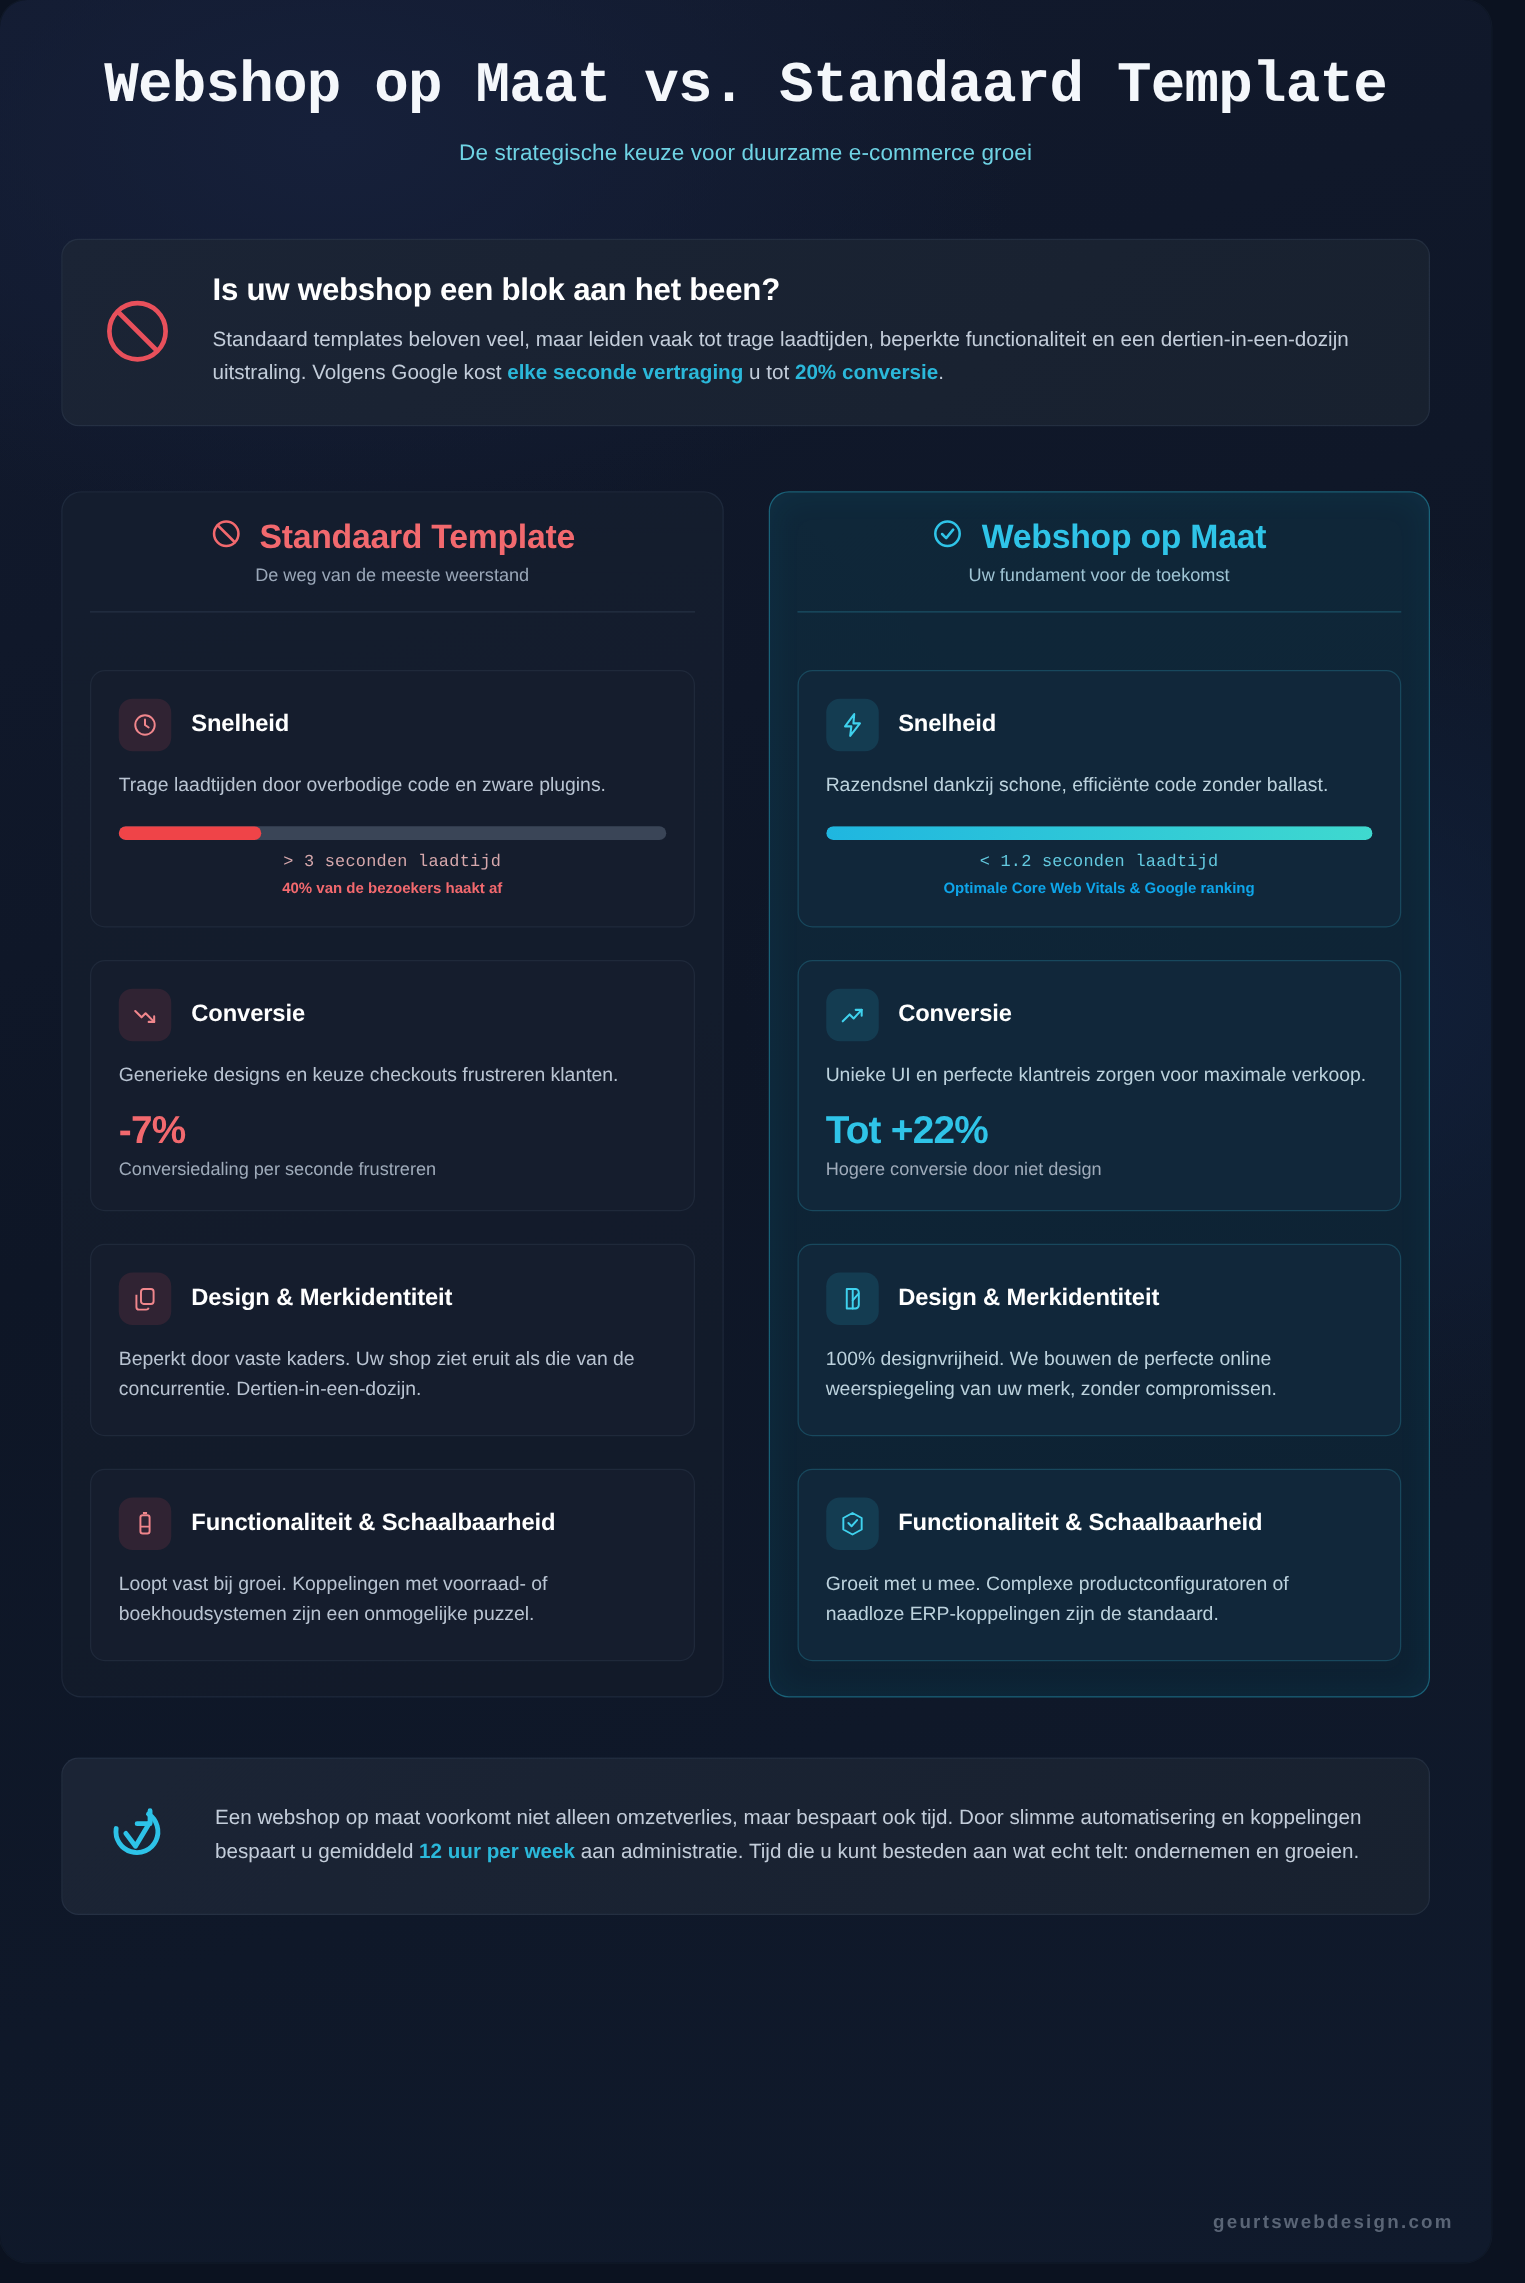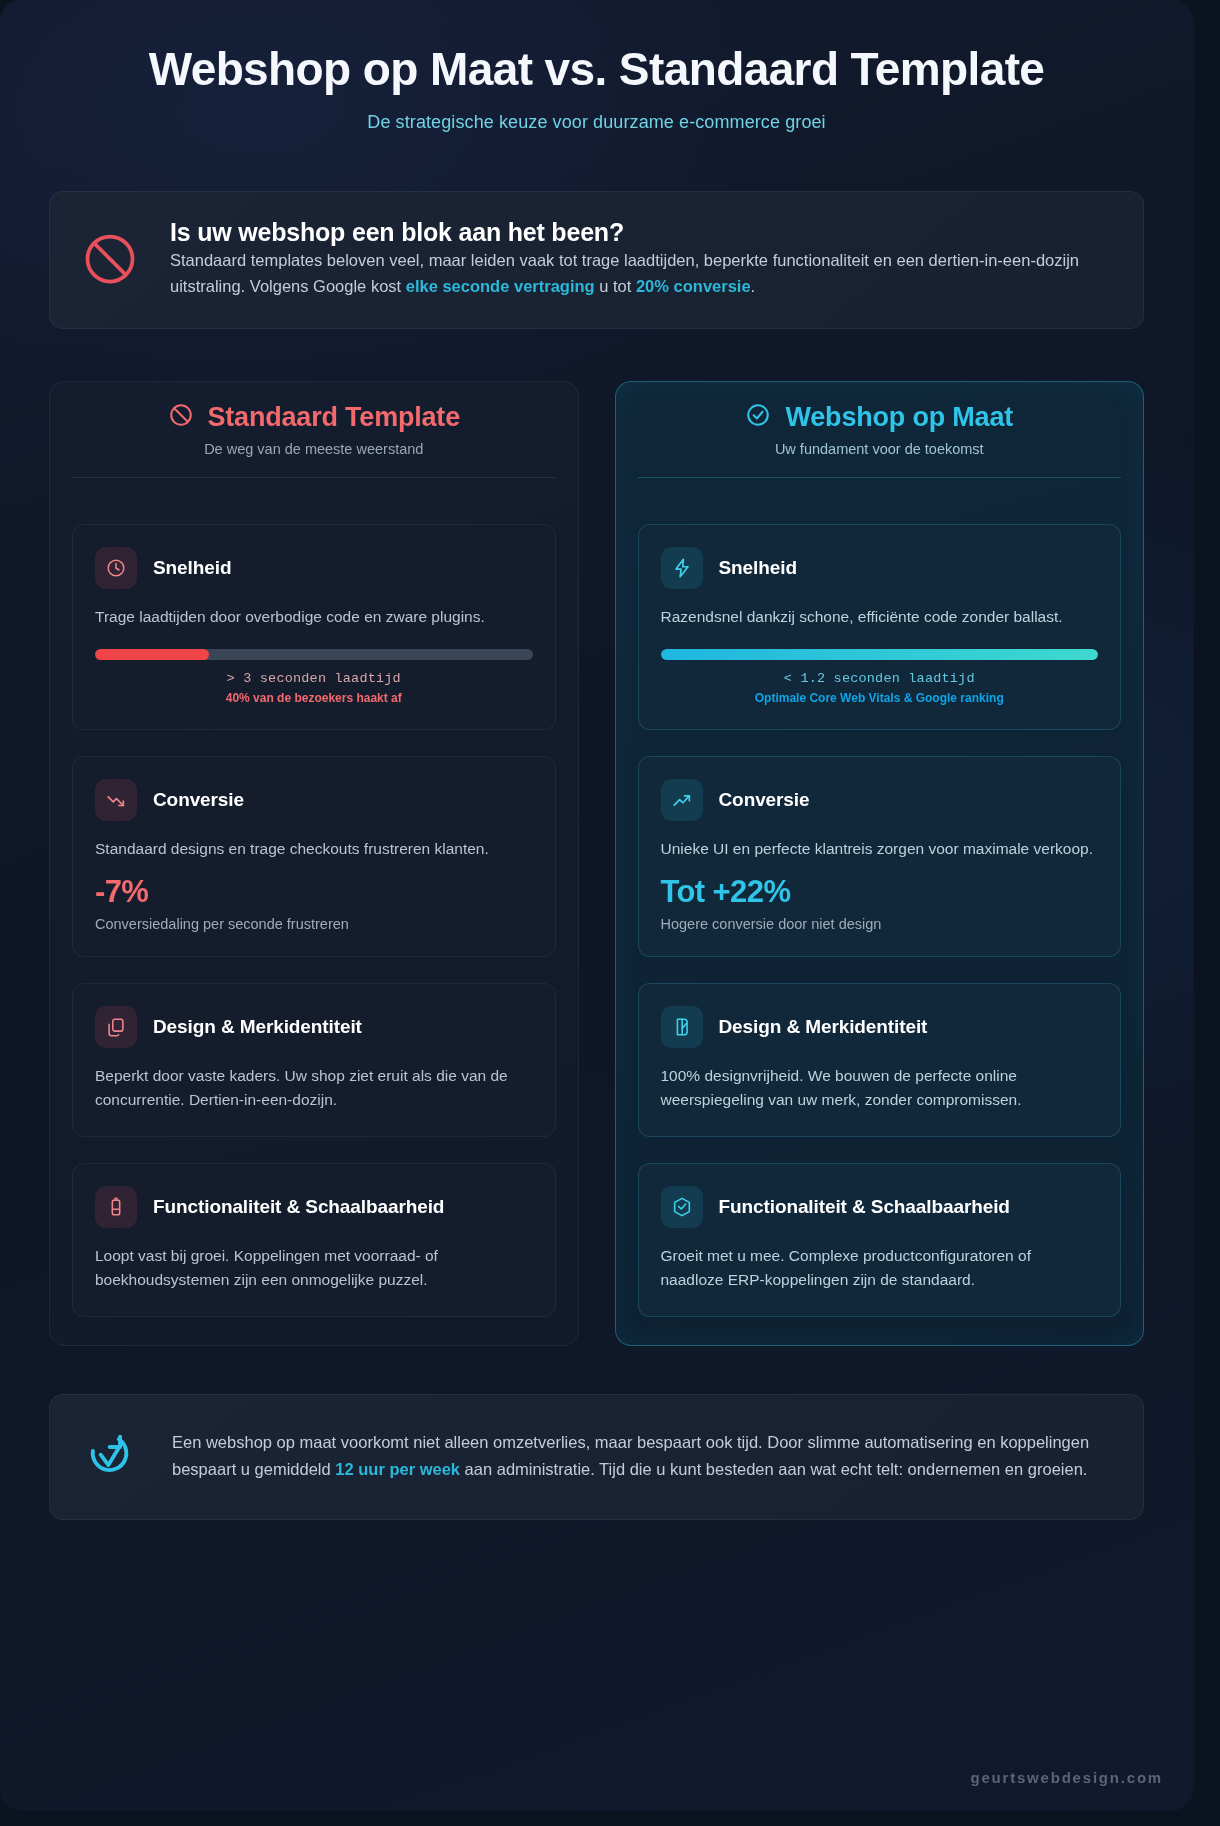--- a/index.html
+++ b/index.html
@@ -39,20 +39,21 @@
   .header {
     padding: 44px 52px 0;
     text-align: center;
   }
   .title {
     font-size: 46px;
     font-weight: 700;
     letter-spacing: -0.6px;
     color: #f4f7fb;
     line-height: 1.12;
+    font-family: Liberation Mono, monospace;
   }
   .subtitle {
     margin-top: 16px;
     font-size: 18px;
     font-weight: 400;
     color: #6fd3e4;
     letter-spacing: 0.1px;
   }
 
   
@@ -65,20 +66,21 @@
     background: linear-gradient(140deg, #1b2435 0%, #18212f 100%);
     border: 1px solid rgba(130,160,200,0.10);
     border-radius: 14px;
   }
   .alert-icon { flex: 0 0 auto; width: 60px; height: 60px; }
   .alert-body { flex: 1 1 auto; }
   .alert-title {
     font-size: 25px;
     font-weight: 700;
     color: #ffffff;
+    margin-bottom: 12px;
     letter-spacing: -0.2px;
   }
   .alert-text {
     font-size: 16.5px;
     line-height: 1.62;
     color: #c3cdda;
   }
   .hl-cyan { color: #2bb8da; font-weight: 700; }
 
   
@@ -320,21 +322,21 @@
         <div class="card card-bad">
           <div class="card-head">
             <span class="badge badge-bad">
               <svg viewBox="0 0 24 24" width="22" height="22" fill="none" stroke="#f0868c" stroke-width="1.8" stroke-linecap="round" stroke-linejoin="round">
                 <path d="M3.5 8.5 L9 14 L12.5 10.5 L20 18"></path>
                 <path d="M20 13.2 V18 H15.2"></path>
               </svg>
             </span>
             <span class="card-title">Conversie</span>
           </div>
-          <div class="card-desc">Standaard designs en trage checkouts frustreren klanten.</div>
+          <div class="card-desc">Generieke designs en keuze checkouts frustreren klanten.</div>
           <div class="stat">
             <div class="stat-value stat-bad">-7%</div>
             <div class="stat-label">Conversiedaling per seconde frustreren</div>
           </div>
         </div>
 
         <div class="card card-bad">
           <div class="card-head">
             <span class="badge badge-bad">
               <svg viewBox="0 0 24 24" width="22" height="22" fill="none" stroke="#f0868c" stroke-width="1.7" stroke-linejoin="round">

